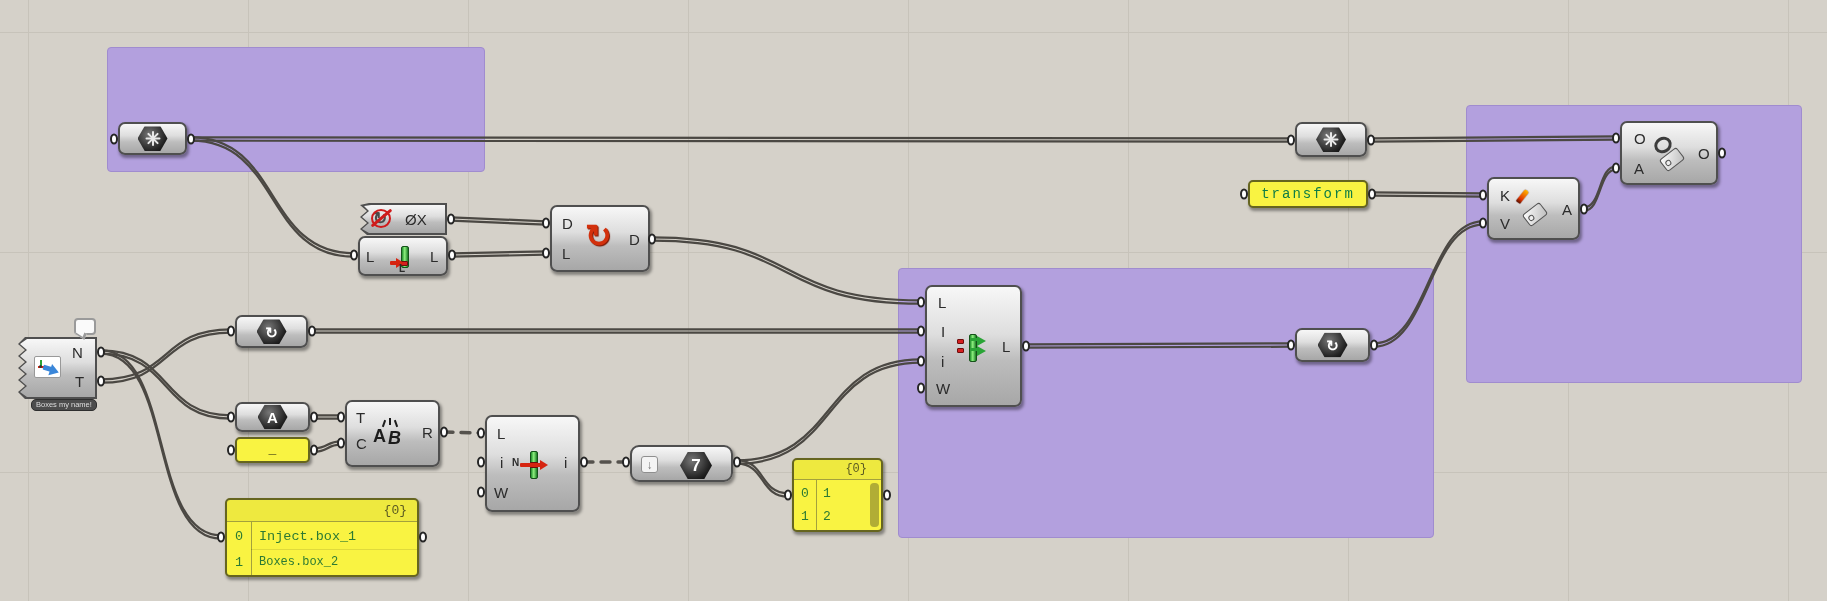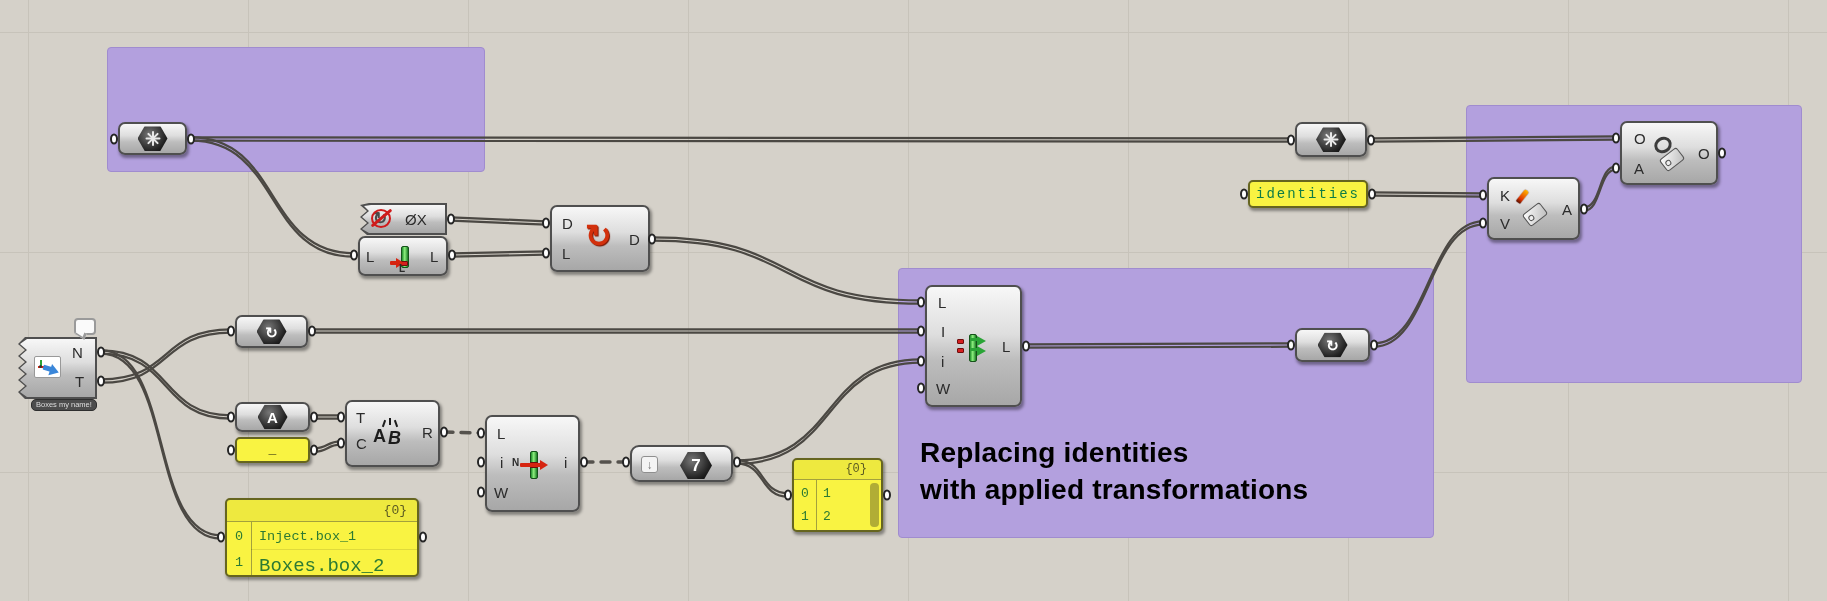--- a/index.html
+++ b/index.html
@@ -59,21 +59,21 @@
 </style>
 </head>
 <body>
 
 <div id="canvas">
 
   <div class="group" style="left:107px;top:47px;width:376px;height:123px"></div>
   <div class="group" style="left:898px;top:268px;width:534px;height:268px"></div>
   <div class="group" style="left:1466px;top:105px;width:334px;height:276px"></div>
 
-  <div class="group-label" style="left:920px;top:434px"><span>Replacing identities</span><br><span>with applied transformations</span></div>
+  <div class="group-label" style="left:920px;top:434px"><br></div>
   <div class="group-label" style="left:1486px;top:288px"><br></div>
 
   <svg id="wires" width="1827" height="601">
       <path d="M191,137.3 L1291,138.3" fill="none" stroke="#4b4843" stroke-width="2.2" stroke-linecap="round"></path>
       <path d="M191,140.7 L1291,141.7" fill="none" stroke="#4b4843" stroke-width="2.2" stroke-linecap="round"></path>
       <path d="M191,137.3 C280.65,137.3 264.35,253.3 354,253.3" fill="none" stroke="#4b4843" stroke-width="2.2" stroke-linecap="round"></path>
       <path d="M191,140.7 C280.65,140.7 264.35,256.7 354,256.7" fill="none" stroke="#4b4843" stroke-width="2.2" stroke-linecap="round"></path>
       <path d="M451,217.3 L546,221.3" fill="none" stroke="#4b4843" stroke-width="2.2" stroke-linecap="round"></path>
       <path d="M451,220.7 L546,224.7" fill="none" stroke="#4b4843" stroke-width="2.2" stroke-linecap="round"></path>
       <path d="M452,253.3 L546,251.3" fill="none" stroke="#4b4843" stroke-width="2.2" stroke-linecap="round"></path>
@@ -235,41 +235,41 @@
       <div class="tag" style="left:13px;top:17px"></div>
       <div class="loopring" style="left:6px;top:2px"></div>
     </div>
   </div>
 
   <div class="panel" style="left:235px;top:437px;width:75px;height:26px;text-align:center;font-size:13px;color:#3d3d15;line-height:22px">
     <span>_</span>
   </div>
 
   <div class="panel" style="left:1248px;top:180px;width:120px;height:28px;text-align:center;font-size:14px;letter-spacing:2px;color:#0e7c46;line-height:25px">
-    <span>identities</span>
+    <span>transform</span>
   </div>
 
   <div class="panel" style="left:792px;top:458px;width:91px;height:74px">
     <div class="panel-head" style="height:20px;line-height:19px;padding-right:14px">{0}</div>
     <div class="idx-col" style="left:0;top:20px;bottom:0;width:22px"></div>
     <div class="prow" style="left:7px;top:26px;font-size:13px">0</div>
     <div class="prow" style="left:29px;top:26px;font-size:13px">1</div>
     <div class="prow" style="left:7px;top:49px;font-size:13px">1</div>
     <div class="prow" style="left:29px;top:49px;font-size:13px">2</div>
     <div class="scrollstrip" style="right:2px;top:23px;bottom:3px;width:9px"></div>
   </div>
 
   <div class="panel" style="left:225px;top:498px;width:194px;height:79px">
     <div class="panel-head" style="height:22px;line-height:21px;padding-right:10px;font-size:13px">{0}</div>
     <div class="idx-col" style="left:0;top:22px;bottom:0;width:24px"></div>
     <div style="position:absolute;left:24px;right:0;top:49px;height:1px;background:rgba(0,0,0,.10)"></div>
     <div class="prow" style="left:8px;top:29px;font-size:13.5px">0</div>
     <div class="prow" style="left:32px;top:29px;font-size:13.5px">Inject.box_1</div>
     <div class="prow" style="left:8px;top:55px;font-size:13.5px">1</div>
-    <div class="prow" style="left:32px;top:55px;font-size:19px">Boxes.box_2</div>
+    <div class="prow" style="left:32px;top:55px;font-size:12px">Boxes.box_2</div>
   </div>
 
   <span class="plabel" style="left:72px;top:352px">N</span>
   <span class="plabel" style="left:75px;top:381px">T</span>
 
   <span class="plabel" style="left:405px;top:219px">ØX</span>
 
   <span class="plabel" style="left:366px;top:256px">L</span>
   <span class="plabel small" style="left:399px;top:268px">L</span>
   <span class="plabel" style="left:430px;top:256px">L</span>

